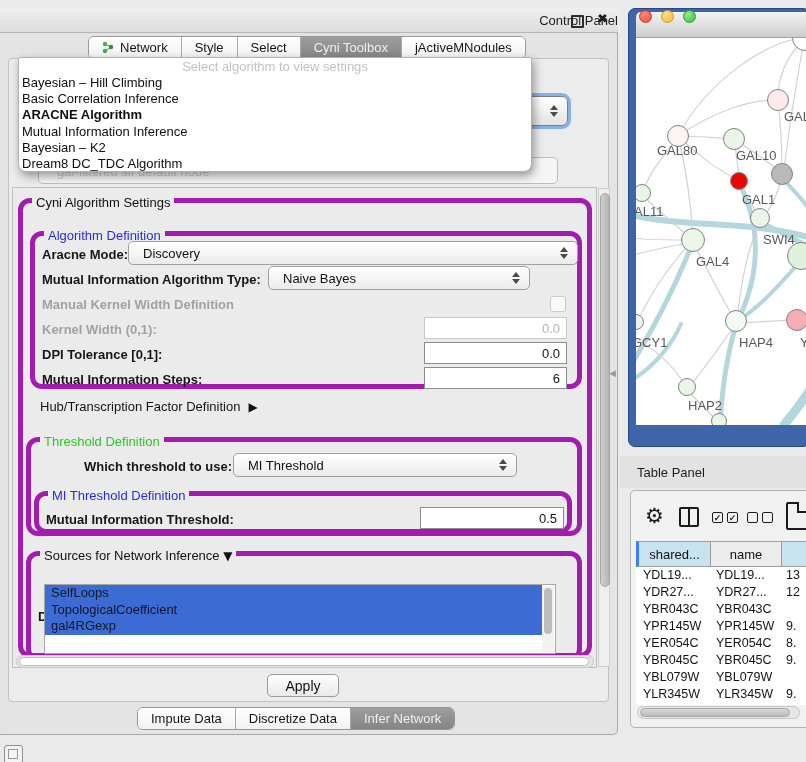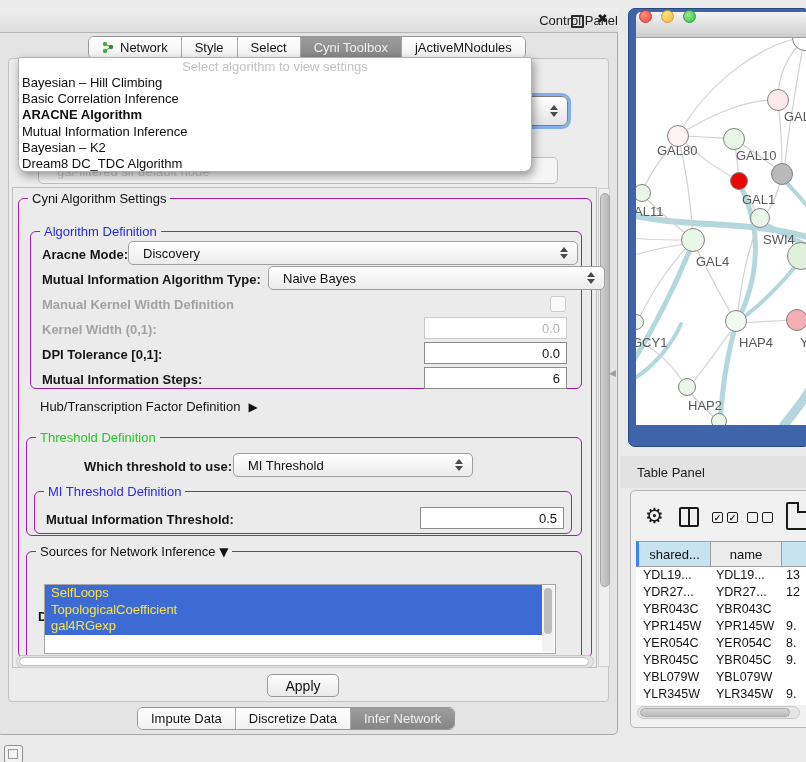--- a/index.html
+++ b/index.html
@@ -49,21 +49,21 @@
     background:#ebebeb;box-sizing:border-box;}
   #vscroll{left:598px;top:188px;width:12px;height:479px;background:#efefef;border:1px solid #cfcfcf;box-sizing:border-box;}
   #vscroll .thumb{position:absolute;left:1px;top:4px;width:8px;height:392px;border-radius:5px;
     background:linear-gradient(90deg,#cfcfcf,#b5b5b5);border:1px solid #a5a5a5;}
   #hscroll{left:16px;top:655px;width:578px;height:13px;background:#e3e3e3;border:1px solid #c9c9c9;
     border-radius:7px;box-sizing:border-box;}
   #hscroll .thumb{position:absolute;left:2px;top:1px;width:570px;height:9px;border-radius:5px;
     background:#fdfdfd;border:1px solid #bdbdbd;box-sizing:border-box;}
 
   
-  .grp{position:absolute;border:1px solid #a21caf;border-radius:6px;box-sizing:border-box;}
+  .grp{position:absolute;border:5px solid #a21caf;border-radius:12px;box-sizing:border-box;}
   .grp>.legend{position:absolute;top:-8px;left:9px;background:#ebebeb;padding:0 4px;font-size:13px;color:#111;}
   .legend.blue{color:#2929e8;}
   .legend.green{color:#29c829;}
   #grp-cyni{left:18px;top:198px;width:574px;height:460px;}
   #grp-algodef{left:30px;top:231px;width:552px;height:158px;}
   #grp-threshold{left:26px;top:437px;width:556px;height:99px;padding-left:38px;}
   #grp-mithresh{left:34px;top:491px;width:538px;height:43px;}
   #grp-sources{left:26px;top:551px;width:556px;height:110px;}
 
   .flabel{position:absolute;font-size:13px;font-weight:bold;color:#161616;white-space:nowrap;}
@@ -78,21 +78,21 @@
     text-align:right;padding-right:6px;box-sizing:border-box;display:flex;align-items:center;justify-content:flex-end;}
   .tfield.dis{border-color:#c9c9c9;color:#b3b3b3;}
   #manual-checkbox{left:550px;top:296px;width:14px;height:14px;border:1px solid #cacaca;border-radius:3px;background:#fafafa;}
 
   #hub-row{left:40px;top:399px;font-size:13px;color:#141414;display:flex;align-items:center;gap:8px;}
   .tri{font-family:"DejaVu Sans",sans-serif;font-size:12px;color:#111;}
 
   #attr-label{left:38px;top:565px;font-size:13px;font-weight:bold;color:#141414;margin-top:44px;}
   #attr-list{left:44px;top:584px;width:512px;height:70px;background:#fff;border:1px solid #a6a6a6;
     box-sizing:border-box;overflow:hidden;}
-  .attr-item{height:16.5px;line-height:16.5px;font-size:13px;color:#fde047;background:#3c6cd3;padding-left:6px;margin-right:13px;}
+  .attr-item{height:16.5px;line-height:16.5px;font-size:13px;color:#0f172a;background:#3c6cd3;padding-left:6px;margin-right:13px;}
   #attr-vscroll{position:absolute;right:1px;top:1px;width:12px;height:66px;background:#f2f2f2;}
   #attr-vscroll .thumb{position:absolute;left:2px;top:2px;width:8px;height:46px;border-radius:4px;background:#bdbdbd;}
 
   #apply-btn{left:267px;top:674px;width:72px;height:23px;border:1px solid #9a9a9a;border-radius:5px;
     background:linear-gradient(#fefefe,#e9e9e9);font-size:14px;color:#111;display:flex;align-items:center;
     justify-content:center;box-sizing:border-box;}
 
   #mini-icon{left:4px;top:745px;width:17px;height:17px;border:1px solid #8f8f8f;border-radius:3px;background:#f3f3f3;}
   #mini-icon::after{content:"";position:absolute;left:3px;top:3px;width:8px;height:8px;border:1px solid #9a9a9a;}
   #splitter-arrow{left:609px;top:368px;font-family:"DejaVu Sans",sans-serif;font-size:9px;color:#9b9b9b;}
@@ -226,21 +226,21 @@
   </div>
   <span class="flabel" style="left:42px;top:247px;">Aracne Mode:</span>
   <div class="combo" style="left:128px;top:241px;width:450px;height:24px;">
     <span>Discovery</span>
     <span class="stepper">
         <span class="up"></span>
         <span class="dn"></span>
       </span>
   </div>
   <span class="flabel" style="left:42px;top:272px;">Mutual Information Algorithm Type:</span>
-  <div class="combo" style="left:268px;top:266px;width:337px;height:24px;">
+  <div class="combo" style="left:268px;top:266px;width:262px;height:24px;">
     <span>Naive Bayes</span>
     <span class="stepper">
         <span class="up"></span>
         <span class="dn"></span>
       </span>
   </div>
   <span class="flabel dis" style="left:42px;top:297px;">Manual Kernel Width Definition</span>
   <div class="abs" id="manual-checkbox"></div>
   <span class="flabel dis" style="left:42px;top:322px;">Kernel Width (0,1):</span>
   <div class="tfield dis" style="left:424px;top:317px;width:143px;height:22px;">
@@ -257,21 +257,21 @@
 
   <div class="abs" id="hub-row">
     <span>Hub/Transcription Factor Definition</span>
     <span class="tri">▶</span>
   </div>
 
   <div class="grp" id="grp-threshold">
     <span class="legend green">Threshold Definition</span>
   </div>
   <span class="flabel" style="left:84px;top:459px;">Which threshold to use:</span>
-  <div class="combo" style="left:233px;top:453px;width:240px;height:24px;">
+  <div class="combo" style="left:233px;top:453px;width:284px;height:24px;">
     <span>MI Threshold</span>
     <span class="stepper">
         <span class="up"></span>
         <span class="dn"></span>
       </span>
   </div>
   <div class="grp" id="grp-mithresh">
     <span class="legend blue" style="background:#ebebeb;">MI Threshold Definition</span>
   </div>
   <span class="flabel" style="left:46px;top:512px;">Mutual Information Threshold:</span>

